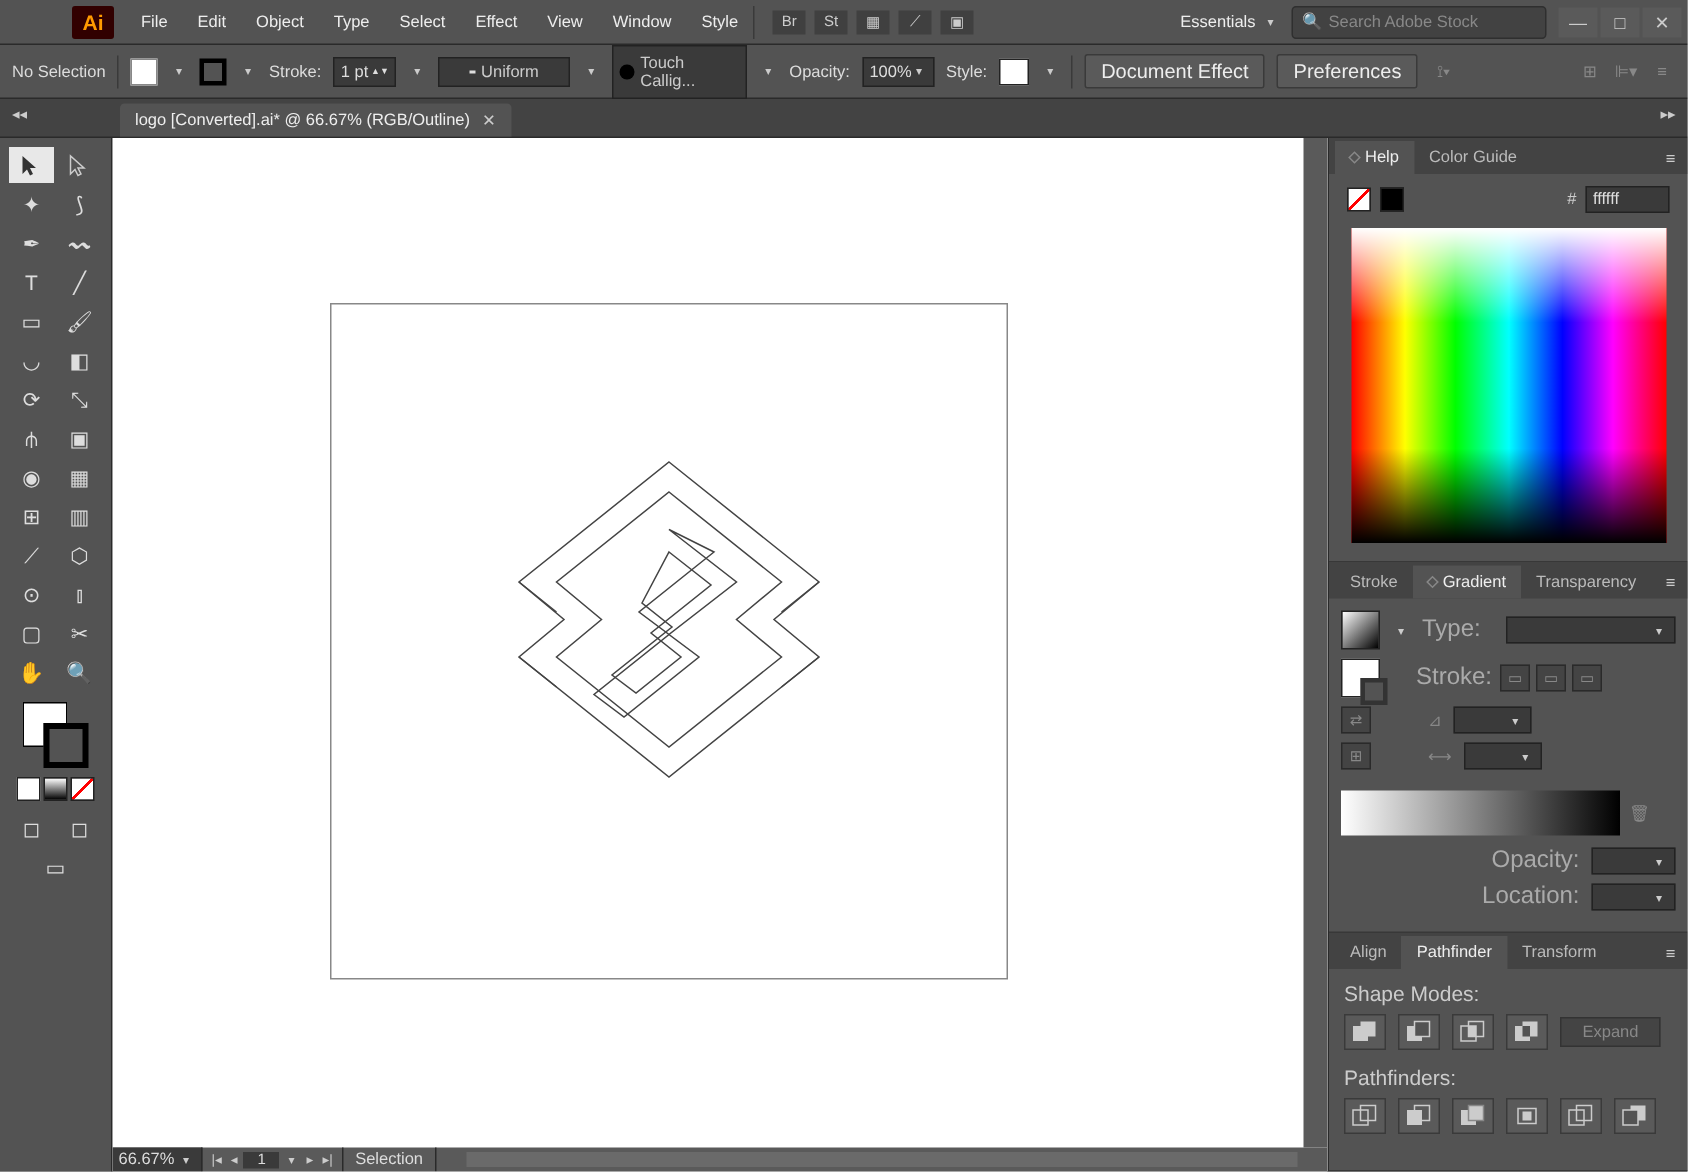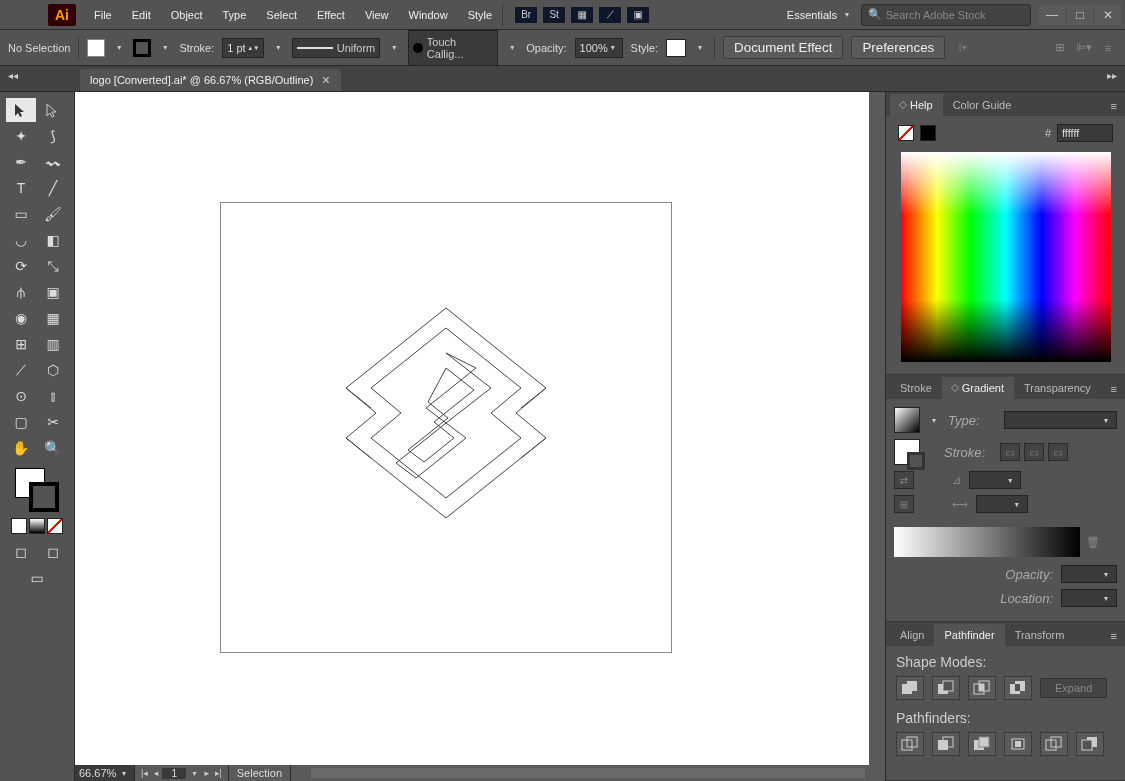--- a/index.html
+++ b/index.html
@@ -3,33 +3,33 @@
 <meta charset="utf-8">
 <style>
 * { box-sizing: border-box; margin: 0; padding: 0; font-family: "Segoe UI", Tahoma, sans-serif; }
 body { background: #3a3a3a; width: 1125px; height: 781px; overflow: hidden; color: #ccc; font-size: 11px; user-select: none; }
 
 
 .menubar { background: #535353; height: 30px; display: flex; align-items: center; padding: 0 4px; border-bottom: 1px solid #2a2a2a; }
 .ai-logo { width: 28px; height: 22px; background: #310000; color: #ff9a00; font-weight: bold; font-size: 14px; display: flex; align-items: center; justify-content: center; border-radius: 2px; margin-right: 8px; margin-left: 44px; }
 .menu-item { padding: 6px 10px; color: #eee; cursor: pointer; }
 .menubar-icons { display: flex; gap: 6px; margin-left: 12px; align-items: center;}
-.menubar-icon { width: 22px; height: 16px; background: #0f172a; display:flex;align-items:center;justify-content:center;color:#ccc;font-size:10px;}
+.menubar-icon { width: 22px; height: 16px; background: #404040; display:flex;align-items:center;justify-content:center;color:#ccc;font-size:10px;}
 .menubar-spacer { flex: 1; }
 .workspace { color: #eee; padding: 4px 8px; display:flex;align-items:center;gap:4px; }
 .search-box { background: #424242; border: 1px solid #2f2f2f; border-radius: 3px; height: 22px; width: 170px; display: flex; align-items: center; padding: 0 6px; color: #888; gap:4px;}
 .win-controls { display: flex; gap: 2px; margin-left: 8px;}
 .win-btn { width: 26px; height: 20px; background: #5a5a5a; display:flex;align-items:center;justify-content:center;color:#ccc;font-size:12px;}
 
 
 .controlbar { background: #535353; height: 36px; display: flex; align-items: center; padding: 0 8px; gap: 8px; border-bottom: 1px solid #2a2a2a;}
 .ctrl-label { color: #ddd; font-size: 11px; }
 .dropdown-arrow { width:12px;display:inline-flex;justify-content:center;color:#ccc;font-size:8px;}
 .stroke-field { background:#3a3a3a; border:1px solid #222; height:20px; width:42px; color:#ddd; padding:0 4px; display:flex;align-items:center;justify-content:space-between;}
-.uniform-box{background:#3a3a3a;border:1px solid #222;height:20px;width:88px;display:flex;align-items:center;padding:0 4px;gap:4px;}
+.uniform-box{background:#3a3a3a;border:1px solid #222;height:20px;width:88px;display:flex;align-items:center;padding:0 20px;gap:4px;}
 .brush-box{background:#3a3a3a;border:1px solid #222;height:36px;width:90px;display:flex;align-items:center;padding:0 4px;gap:4px;}
 .ctrl-btn{background:#5a5a5a;border:1px solid #3a3a3a;padding:3px 10px;color:#eee;border-radius:2px;}
 .controlbar-right{display:flex;gap:6px;margin-left:auto;align-items:center;}
 .mini-icon{width:18px;height:18px;display:flex;align-items:center;justify-content:center;color:#888;}
 
 
 .tab-strip{height:26px;background:#434343;display:flex;align-items:flex-end;padding-left:80px;border-bottom:1px solid #2a2a2a;position:relative;}
 .tab-strip .collapse-l{position:absolute;left:8px;top:4px;color:#ccc;font-size:10px;}
 .tab-strip .collapse-r{position:absolute;right:8px;top:4px;color:#ccc;font-size:10px;}
 .doc-tab{background:#535353;height:22px;display:flex;align-items:center;padding:0 10px;color:#eee;gap:8px;border-top-left-radius:3px;border-top-right-radius:3px;}
@@ -72,21 +72,21 @@
 .panel-menu{margin-left:auto;padding:4px 8px;color:#ccc;}
 .panel-body{padding:8px;}
 .color-spectrum{width:210px;height:210px;background:linear-gradient(to bottom, rgba(255,255,255,1) 0%, rgba(255,255,255,0) 30%, rgba(0,0,0,0) 70%, rgba(0,0,0,1) 100%), linear-gradient(to right, #ff0000 0%, #ffff00 17%, #00ff00 33%, #00ffff 50%, #0000ff 67%, #ff00ff 83%, #ff0000 100%);margin:4px auto;}
 .hex-row{display:flex;align-items:center;gap:6px;padding:0 4px 6px;}
 .hex-input{background:#3a3a3a;border:1px solid #222;color:#ddd;width:56px;height:18px;padding:0 4px;font-size:11px;}
 .none-sw{width:16px;height:16px;border:1px solid #222;background:linear-gradient(to bottom right, #fff 0%, #fff 45%, red 45%, red 55%, #fff 55%);}
 .color-sw{width:16px;height:16px;background:#000;border:1px solid #222;}
 
 .grad-thumb{width:26px;height:26px;background:linear-gradient(135deg,#fff,#000);border:1px solid #222;}
 .grad-row{display:flex;align-items:center;gap:8px;margin-bottom:6px;}
-.grad-label{color:#aaa;font-size:13px;width:48px;font-style:italic;}
+.grad-label{color:#aaa;font-size:16px;width:48px;}
 .grad-select{background:#3a3a3a;border:1px solid #222;height:18px;flex:1;color:#ddd;padding:0 4px;display:flex;align-items:center;justify-content:flex-end;}
 .grad-slider{width:186px;height:30px;background:linear-gradient(to right,#fff,#000);margin:8px 0;}
 .grad-stroke-icons{display:flex;gap:4px;}
 .grad-small-btn{width:20px;height:18px;background:#444;border:1px solid #2a2a2a;display:flex;align-items:center;justify-content:center;color:#888;font-size:10px;}
 
 .pathfinder-body{padding:8px 10px;}
 .pf-label{color:#ccc;font-size:14px;margin-bottom:6px;}
 .pf-row{display:flex;gap:8px;align-items:center;margin-bottom:10px;}
 .pf-btn{width:28px;height:24px;background:#5a5a5a;border:1px solid #3a3a3a;display:flex;align-items:center;justify-content:center;}
 .pf-expand{background:#444;color:#888;border:1px solid #333;padding:3px 14px;font-size:11px;}

